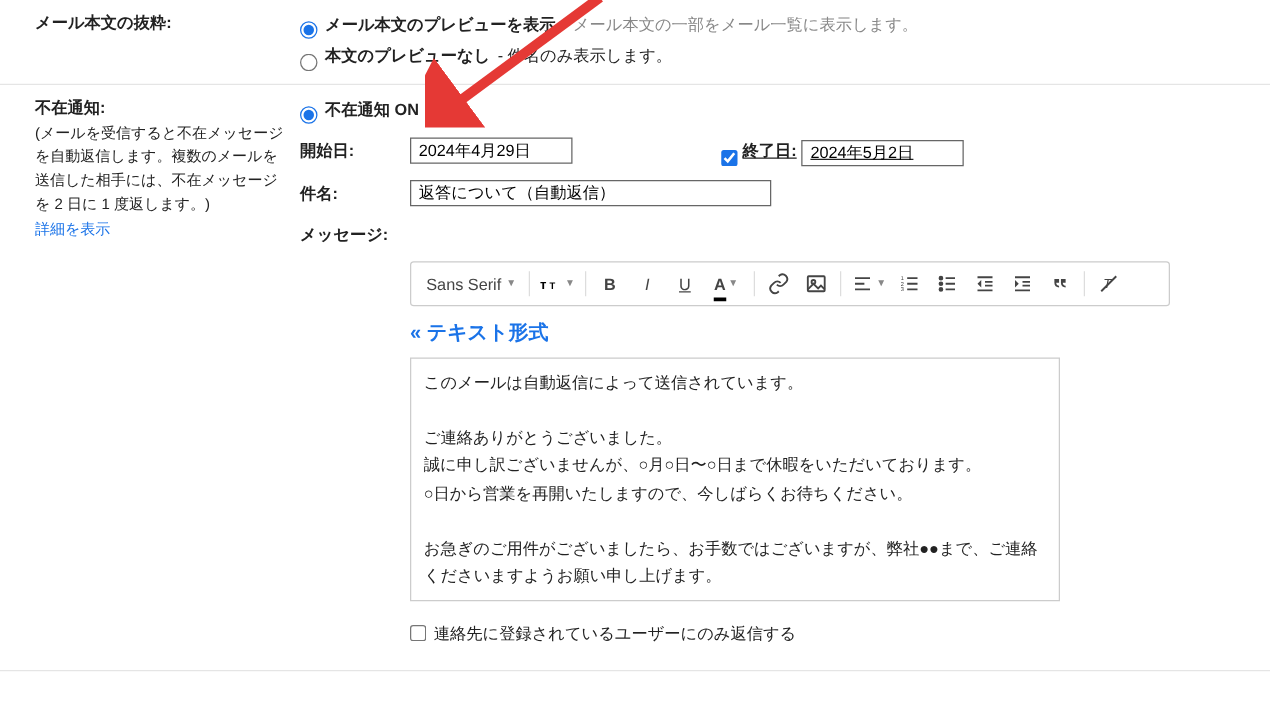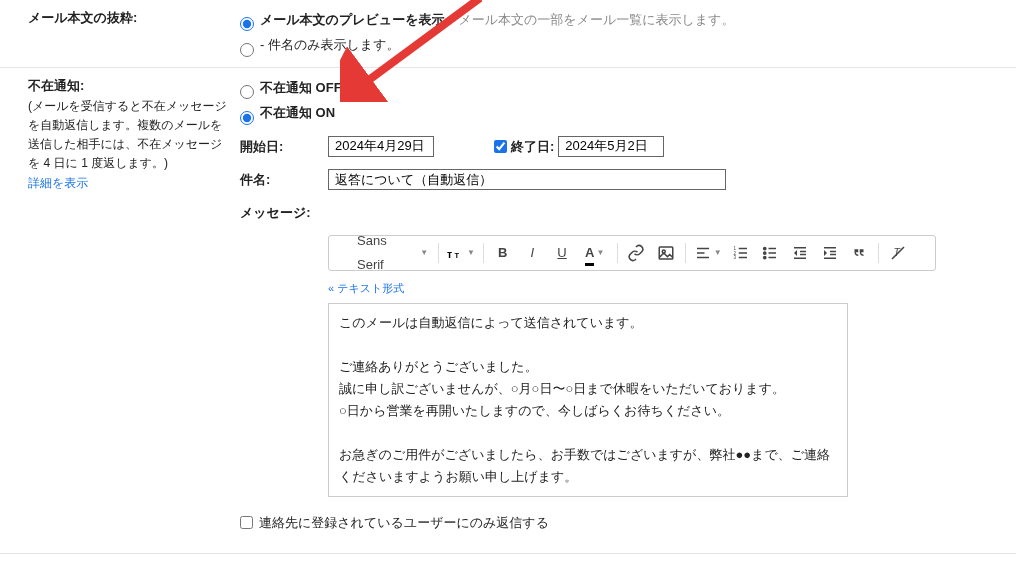--- a/index.html
+++ b/index.html
@@ -13,34 +13,34 @@
 .label-col a { color: #1a73e8; text-decoration: none; font-size: 12px; }
 .content-col { flex: 1; line-height: 1.8; padding-right: 20px; }
 .radio-line { display: flex; align-items: flex-end; gap: 6px; margin-bottom: 2px; }
 .radio-line input[type=radio] { width: 14px; height: 14px; accent-color: #1a73e8; }
 .radio-line .bold { font-weight: bold; }
 .radio-line .sub { font-weight: normal; }
 .form-grid { margin-top: 10px; }
 .form-line { display: flex; align-items: center; margin-bottom: 10px; }
 .form-line .flab { width: 88px; font-weight: bold; font-size: 13px; }
 .form-line input[type=text] { border: 1px solid #666; padding: 2px 6px; font-size: 13px; }
-.form-line .date-input { width: 106px; }
-.form-line .end-date { margin-left: 60px; display: flex; align-items: center; gap: 4px; }
+.form-line .date-input { width: 130px; }
+.form-line .end-date { margin-left: 119px; display: flex; align-items: flex-end; gap: 4px; text-decoration: underline; }
 .form-line .end-date input[type=checkbox] { accent-color: #1a73e8; }
 .form-line .end-date .elab { font-weight: bold; }
-.subject-input { width: 398px; }
+.subject-input { width: 289px; }
 .editor-wrap { margin-left: 88px; }
-.toolbar { display: flex; align-items: center; border: 1px solid #ccc; border-radius: 3px; padding: 4px 24px; gap: 4px; width: 608px; height: 36px; }
+.toolbar { display: flex; align-items: center; border: 1px solid #ccc; border-radius: 3px; padding: 4px 8px; gap: 4px; width: 608px; height: 36px; }
 .tb-btn { display: inline-flex; align-items: center; justify-content: center; width: 26px; height: 26px; color: #444; cursor: pointer; }
 .tb-sep { width: 1px; height: 20px; background: #ddd; margin: 0 2px; }
 .font-sel { display: flex; align-items: center; gap: 4px; color: #444; padding: 0 4px; cursor: pointer; }
 .font-sel .tri { font-size: 8px; color: #888; }
-.plain-link { display: inline-block; margin: 8px 0 4px 0; color: #1a73e8; font-size: 11px; text-decoration: none; }
+.plain-link { display: inline-block; margin: 8px 0 4px 0; color: #1a73e8; font-size: 16px; text-decoration: none; font-weight: bold; }
 .msg-box { width: 520px; min-height: 180px; border: 1px solid #ccc; padding: 8px 10px; font-size: 13px; line-height: 1.7; white-space: pre-wrap; }
-.chk-line { display: flex; align-items: center; gap: 6px; margin-top: 14px; }
+.chk-line { display: flex; align-items: center; gap: 6px; margin-top: 14px; margin-left: 88px; }
 .btn-row { display: flex; justify-content: center; gap: 8px; padding: 14px 0 40px 0; border-top: 1px solid #e5e5e5; margin-top: 10px; }
 .arrow-annot { position: absolute; pointer-events: none; }
 .cutoff { color: #888; }
 svg.ic { width: 18px; height: 18px; }
 .tb-btn.tri-combo { width: 32px; }
 </style>
 </head>
 <body>
 
 <div class="settings" style="position:relative;">
@@ -59,36 +59,33 @@
       <span class="title">メール本文の抜粋:</span>
     </div>
     <div class="content-col">
       <label class="radio-line">
         <input type="radio" name="snip" checked="" style="">
         <span class="bold">メール本文のプレビューを表示</span>
         <span class="sub cutoff"> - メール本文の一部をメール一覧に表示します。</span>
       </label>
       <label class="radio-line">
         <input type="radio" name="snip" style="">
+        <span class="bold">本文のプレビューなし</span>
         <span class="sub"> - 件名のみ表示します。</span>
       </label>
     </div>
   </div>
 
   <div class="row" style="border-bottom:none;">
     <div class="label-col">
       <div class="title">不在通知:</div>
-      <div class="desc">(メールを受信すると不在メッセージを自動返信します。複数のメールを送信した相手には、不在メッセージを 4 日に 1 度返します。)</div>
+      <div class="desc">(メールを受信すると不在メッセージを自動返信します。複数のメールを送信した相手には、不在メッセージを 2 日に 1 度返します。)</div>
       <a href="#">詳細を表示</a>
     </div>
     <div class="content-col">
-      <label class="radio-line">
-        <input type="radio" name="vac" style="">
-        <span class="bold">不在通知 OFF</span>
-      </label>
       <label class="radio-line">
         <input type="radio" name="vac" checked="" style="">
         <span class="bold">不在通知 ON</span>
       </label>
 
       <div class="form-grid">
         <div class="form-line">
           <span class="flab">開始日:</span>
           <input type="text" class="date-input" value="2024年4月29日" style="">
           <span class="end-date">

